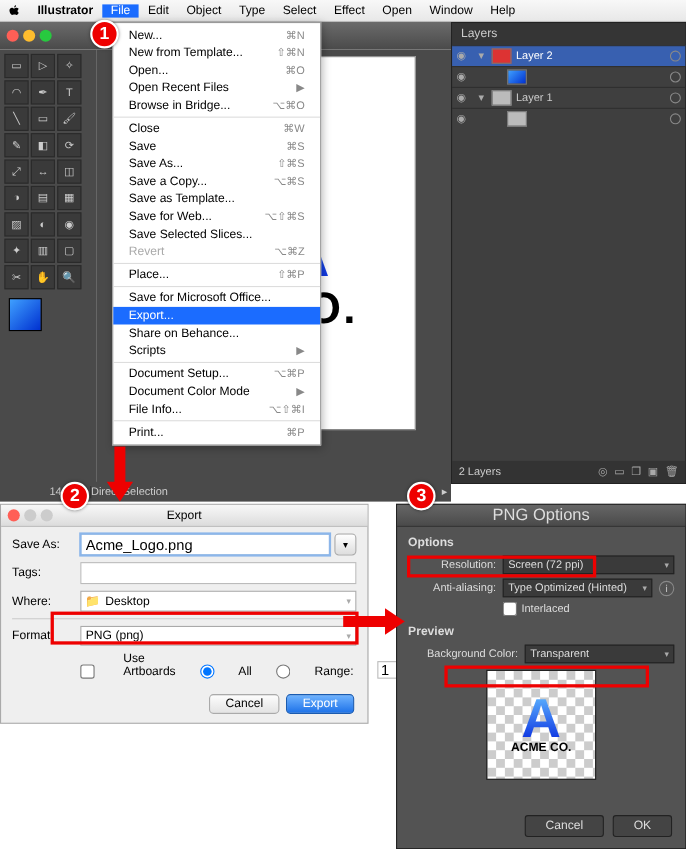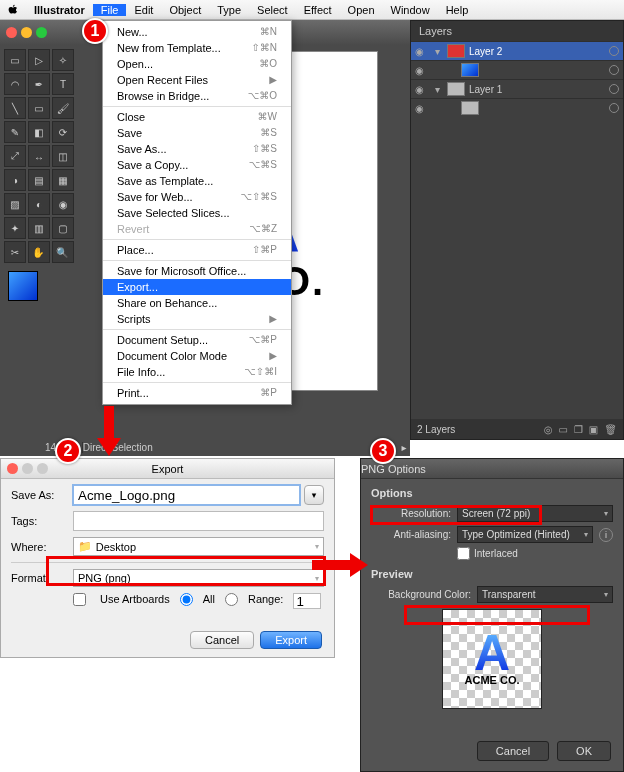--- a/index.html
+++ b/index.html
@@ -67,26 +67,26 @@
   .exportDlg .titlebar .wbtns { position:absolute; left:6px; top:4px; }
   .fldrow { display:flex; align-items:center; margin:6px 10px; }
   .fldrow .lbl { width:56px; margin-right:6px; font-size:11px; }
   .fldrow input[type=text] { flex:1; height:20px; border:1px solid #7aa7d8; padding:0 4px; background:#fff; outline:2px solid #8cb6ea; outline-offset:-1px; }
   .fldrow input.plain { outline:none; border:1px solid #bbb; }
   .discl { width:20px; height:20px; border:1px solid #aaa; border-radius:4px; margin-left:4px; background:linear-gradient(#fff,#ddd); display:flex; align-items:center; justify-content:center; font-size:9px; }
   .dlgbtns { position:absolute; bottom:8px; right:12px; display:flex; gap:6px; }
   .macbtn { padding:2px 14px; border-radius:4px; border:1px solid #aaa; background:linear-gradient(#fdfdfd,#e3e3e3); font-size:11px; }
   .macbtn.def { background:linear-gradient(#6fb3ff,#1e72e8); color:#fff; border-color:#1a5bb0; }
   .cb { margin-right:4px; }
-  .rngrow { display:flex; align-items:flex-start; margin:2px 10px 0 72px; font-size:11px; gap:10px;}
+  .rngrow { display:flex; align-items:flex-end; margin:2px 10px 0 72px; font-size:11px; gap:22px;}
   .rngrow input[type=text]{ width:28px; height:16px; border:1px solid #bbb; outline:none; padding:0 2px;}
 
   
   .pngDlg { position:absolute; top:458px; left:360px; width:264px; height:314px; background:#535353; border:1px solid #222; color:#ddd; }
-  .pngDlg .titlebar2 { height:20px; background:linear-gradient(#666,#4a4a4a); text-align:left; font-size:11px; line-height:20px; color:#ddd; border-bottom:1px solid #333; }
+  .pngDlg .titlebar2 { height:20px; background:linear-gradient(#666,#4a4a4a); text-align:center; font-size:15px; line-height:20px; color:#ddd; border-bottom:1px solid #333; }
   .group { margin:8px 10px; }
   .group .gh { font-size:11px; color:#ddd; margin-bottom:6px; font-weight:bold; }
   .prow { display:flex; align-items:center; margin:4px 0; font-size:10px; }
   .prow .lbl2 { width:80px; text-align:right; margin-right:6px; }
   .dsel2 { flex:1; background:#3a3a3a; border:1px solid #222; color:#ddd; padding:2px 4px; display:flex; justify-content:space-between; align-items:center; }
   .dsel2 .ar { font-size:8px; color:#aaa; }
   .info { width:14px; height:14px; border:1px solid #888; border-radius:50%; color:#ccc; font-size:9px; display:flex; align-items:center; justify-content:center; margin-left:6px; }
   .chk { margin-right:4px; }
   .preview { margin:4px 10px; }
   .pvbox { width:100px; height:100px; margin:6px auto 0; background:repeating-conic-gradient(#ccc 0 25%, #fff 0 50%) 0 0/16px 16px; border:1px solid #222; position:relative; display:flex; align-items:center; justify-content:center; flex-direction:column; }

